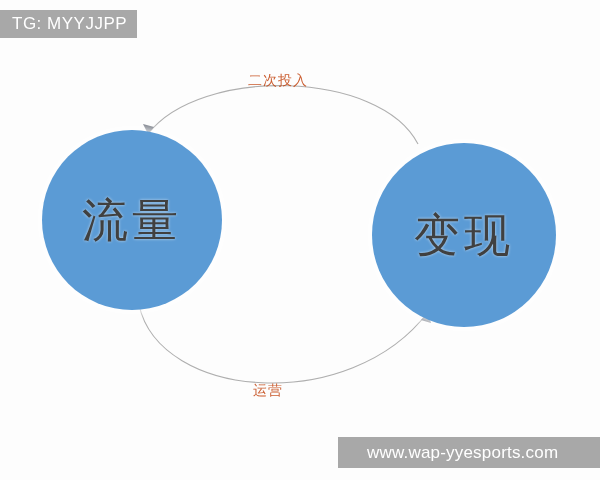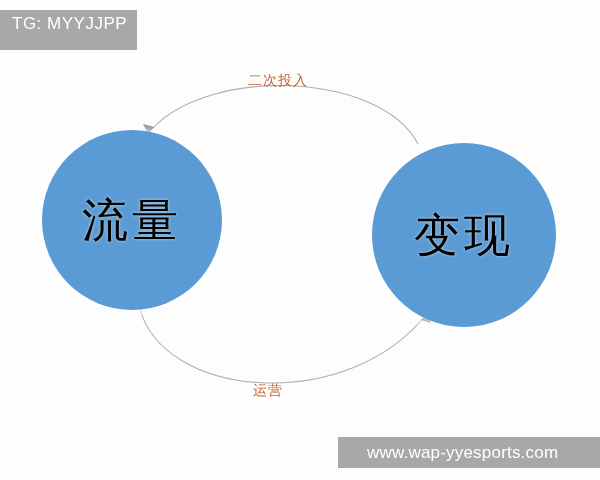--- a/index.html
+++ b/index.html
@@ -34,21 +34,21 @@
   .node {
     position: absolute;
     border-radius: 50%;
     background: #5b9bd5;
     display: flex;
     align-items: center;
     justify-content: center;
     box-shadow: 0 0 10px 3px rgba(255,255,255,0.85);
   }
   .node-label {
-    color: #000000;
+    color: #404040;
     font-size: 46px;
     letter-spacing: 4px;
     line-height: 1;
     font-family: "DejaVu Sans", "Liberation Sans", sans-serif;
     text-shadow: 0 0 3px rgba(255,255,255,0.65);
     white-space: nowrap;
     user-select: none;
   }
   #node-traffic {
     left: 42px;
@@ -89,21 +89,21 @@
     background: #a8a8a8;
     color: #ffffff;
     display: flex;
     align-items: center;
     white-space: nowrap;
   }
   #tg-banner {
     left: 0px;
     top: 10px;
     height: 28px;
-    padding: 0 10px 12px 12px;
+    padding: 0 10px 0 12px;
     font-size: 17px;
     letter-spacing: 0.5px;
   }
   #site-watermark {
     left: 338px;
     top: 437px;
     width: 262px;
     height: 31px;
     padding-left: 29px;
     box-sizing: border-box;

